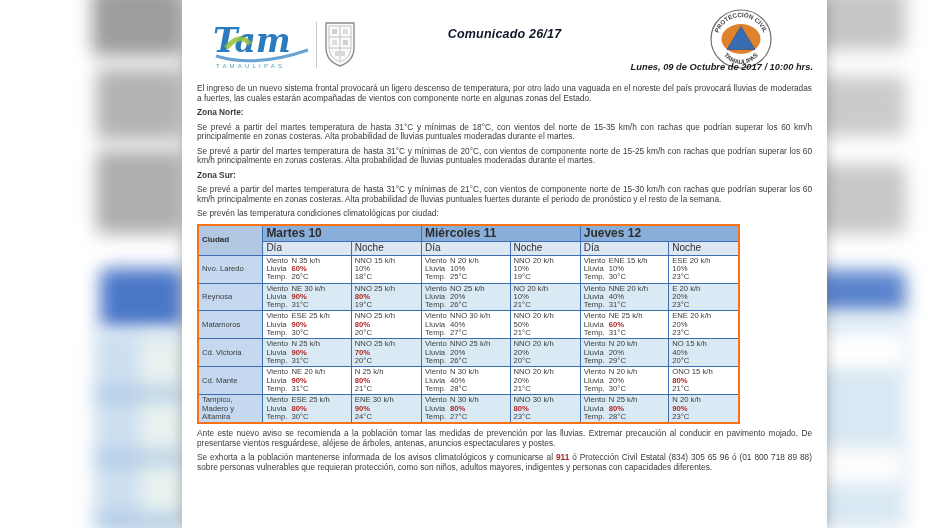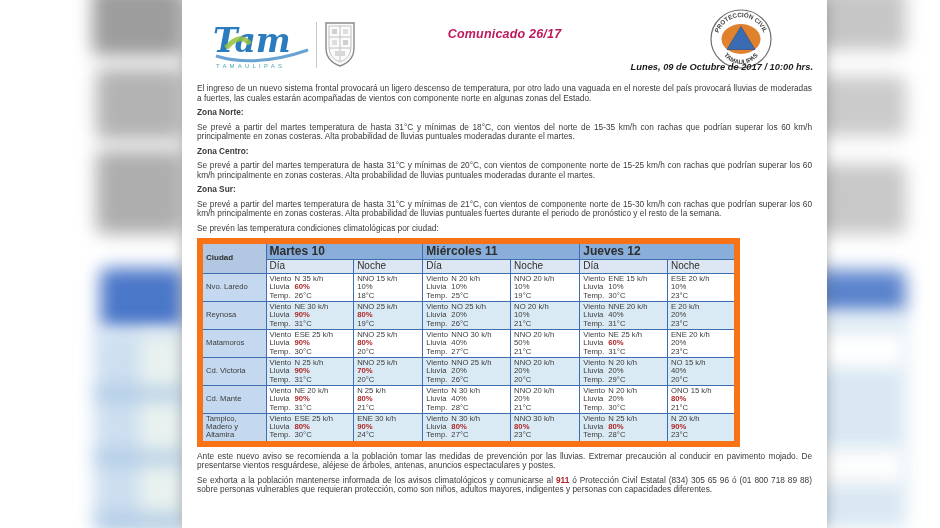--- a/index.html
+++ b/index.html
@@ -10,38 +10,38 @@
   .blur-side{position:absolute;top:0;height:528px;overflow:hidden;background:#fff;}
   .blur-side.left{left:0;width:182px;}
   .blur-side.right{left:756px;width:184px;}
   .blob{position:absolute;filter:blur(9px);border-radius:8px;}
 
   
   #page{position:absolute;left:182px;top:0;width:645px;height:528px;background:#fff;
         box-shadow:0 0 12px rgba(90,90,90,.45);overflow:hidden;color:#3a3a3a;}
 
   .doc-title{position:absolute;top:27px;left:0;right:0;text-align:center;
-             font-size:12.5px;font-weight:bold;font-style:italic;color:#be185d;letter-spacing:.2px;}
+             font-size:12.5px;font-weight:bold;font-style:italic;color:#0f172a;letter-spacing:.2px;}
   .datetime{position:absolute;top:62px;right:14px;font-size:9.3px;font-weight:bold;
             font-style:italic;color:#1c1c1c;}
   .tam-logo{position:absolute;left:30px;top:18px;}
   .arms{position:absolute;left:140px;top:20px;}
   .arms-divider{position:absolute;left:134px;top:22px;width:1px;height:46px;background:#c9c9c9;}
   .pc-logo{position:absolute;right:54px;top:8px;}
 
   .flow{position:absolute;left:15px;right:15px;top:84px;font-size:8.3px;line-height:1.15;
         text-align:justify;}
   .flow p{margin:0 0 5px 0;}
   .zone-title{font-weight:bold;margin:0;}
   .zone-text{margin:0 0 5px 0;}
   .table-intro{text-align:left;margin:0 0 4px 0;}
 
   
   table.weather{border-collapse:collapse;width:543px;font-size:7.7px;line-height:1.08;
-                color:#3c3c3c;border:6px solid #f97316;}
+                color:#3c3c3c;border:2px solid #f97316;}
   table.weather th,table.weather td{border:1px solid #3e6db0;padding:1px 3px;}
   th.city-h{background:#b2c7e2;font-weight:bold;color:#2e2e2e;width:58px;font-size:8px;}
   th.day-h{background:#89aeda;font-weight:bold;color:#2e2e2e;font-size:12px;padding:1px 2px;}
   th.sub-h{background:#dde7f3;font-weight:normal;color:#2e2e2e;font-size:10px;text-align:left;
            padding:1px 6px;}
   td.city{background:#c4d9ef;text-align:left;padding:1px 4px;}
   td.day,td.night{vertical-align:middle;text-align:left;}
   tr.alt td.day,tr.alt td.night{background:#daeaf4;}
   col.c-day{width:89px;} col.c-night{width:71px;}
   .cl{white-space:nowrap;}
@@ -126,21 +126,20 @@
     </div>
 
     <div class="datetime">Lunes, 09 de Octubre de 2017 / 10:00 hrs.</div>
 
     <div class="flow">
       <p>El ingreso de un nuevo sistema frontal provocará un ligero descenso de temperatura, por otro lado una vaguada en el noreste del país provocará lluvias de moderadas a fuertes, las cuales estarán acompañadas de vientos con componente norte en algunas zonas del Estado.</p>
 
       <p class="zone-title">Zona Norte:</p>
       <p class="zone-text">Se prevé a partir del martes temperatura de hasta 31°C y mínimas de 18°C, con vientos del norte de 15-35 km/h con rachas que podrían superar los 60 km/h principalmente en zonas costeras. Alta probabilidad de lluvias puntuales moderadas durante el martes.</p>
 
-      <p class="zone-title">Zona Centro:</p>
       <p class="zone-text">Se prevé a partir del martes temperatura de hasta 31°C y mínimas de 20°C, con vientos de componente norte de 15-25 km/h con rachas que podrían superar los 60 km/h principalmente en zonas costeras. Alta probabilidad de lluvias puntuales moderadas durante el martes.</p>
 
       <p class="zone-title">Zona Sur:</p>
       <p class="zone-text">Se prevé a partir del martes temperatura de hasta 31°C y mínimas de 21°C, con vientos de componente norte de 15-30 km/h con rachas que podrían superar los 60 km/h principalmente en zonas costeras. Alta probabilidad de lluvias puntuales fuertes durante el periodo de pronóstico y el resto de la semana.</p>
 
       <p class="table-intro">Se prevén las temperatura condiciones climatológicas por ciudad:</p>
 
       <table class="weather">
         <colgroup>
           <col style="width:58px;">

